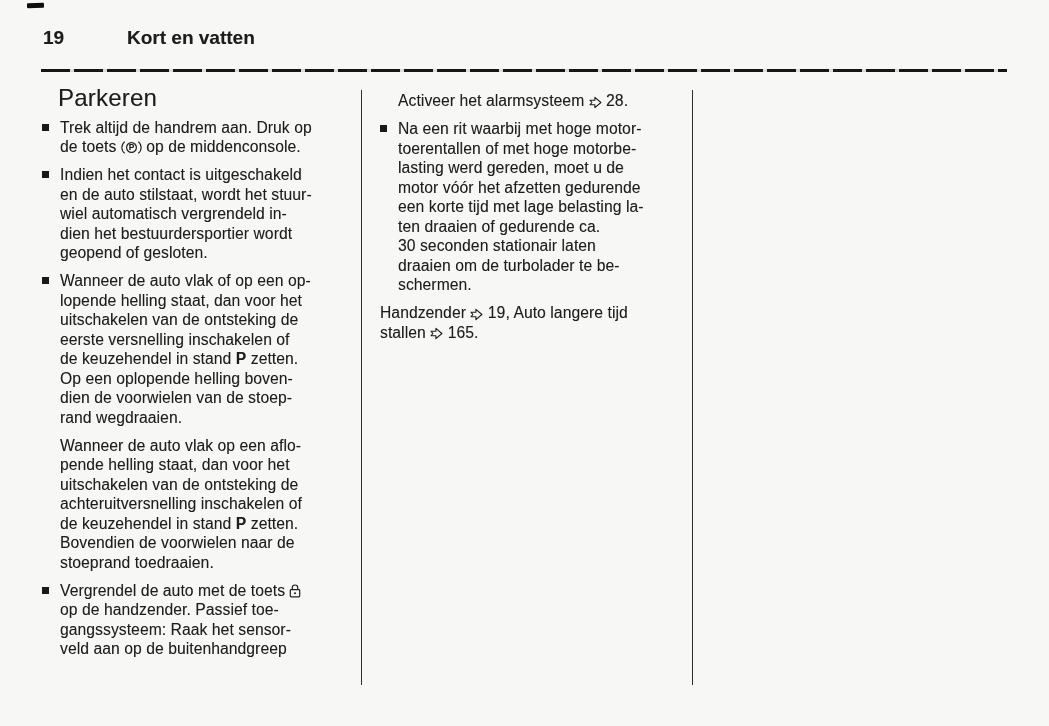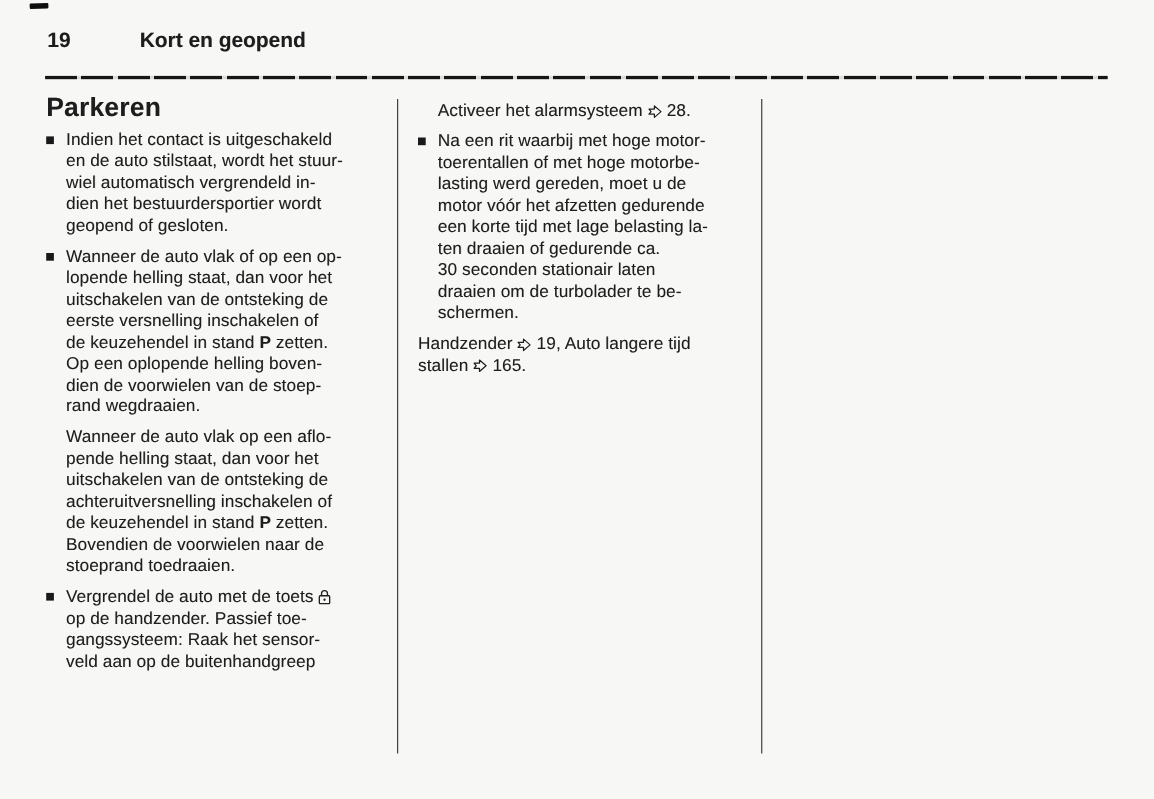--- a/index.html
+++ b/index.html
@@ -16,46 +16,57 @@
   .header-rule{position:absolute;top:69px;left:41px;width:966px;height:3px;
     background:repeating-linear-gradient(90deg,#161616 0 29px,rgba(22,22,22,0.12) 29px 33px);}
   .col{position:absolute;top:88px;font-size:15.6px;line-height:19.5px;letter-spacing:0.1px;
     text-shadow:0.3px 0 0 rgba(0,0,0,0.3);}
   .col-left{left:42px;width:320px;}
   .col-middle{left:380px;width:308px;top:91px;}
   .col-right{left:711px;width:296px;height:595px;}
   .col-sep{position:absolute;top:90px;width:1.4px;height:595px;background:#2e2e2e;}
   .sep-1{left:361px;}
   .sep-2{left:692px;}
-  .section-title{font-size:24px;font-weight:bold;margin:0 0 10px 0;letter-spacing:0.2px;}
+  .section-title{font-size:24px;font-weight:normal;margin:0 0 10px 16px;letter-spacing:0.2px;}
   .block{margin:0 0 8.5px 0;}
   .block.bullet{display:flex;}
   .marker{flex:none;width:7px;height:7px;background:#191919;margin:6px 11px 0 0;}
   .block.indent{margin-left:18px;}
   .block.flush{margin-left:0;}
   .btext{flex:1;}
   .btext b{font-weight:bold;}
   .inline-icon{display:inline-block;}
   .inline-icon svg{vertical-align:-2.5px;}
   .icon-parking-brake-button svg{vertical-align:-3px;}
 </style>
 </head>
 <body>
 
 <div class="artifact"></div>
 
 <header class="page-header">
-  <span class="page-number">19</span><span class="chapter-title">Kort en geopend</span>
+  <span class="page-number">19</span><span class="chapter-title">Kort en vatten</span>
 </header>
 
 <div class="header-rule"></div>
 
 <section class="col col-left">
   <h1 class="section-title">Parkeren</h1>
   <div id="left-blocks">
+      <div class="block bullet">
+        <span class="marker"></span>
+        <div class="btext">Trek altijd de handrem aan. Druk op<br>de toets <span class="inline-icon icon-parking-brake-button">
+  <svg width="21" height="15" viewBox="0 0 21 15">
+    <path d="M3.8,1.6 A7.4,7.4 0 0 0 3.8,13.4" fill="none" stroke="#202020" stroke-width="1.1"></path>
+    <path d="M17.2,1.6 A7.4,7.4 0 0 1 17.2,13.4" fill="none" stroke="#202020" stroke-width="1.1"></path>
+    <circle cx="10.5" cy="7.5" r="4.9" fill="none" stroke="#202020" stroke-width="1.2"></circle>
+    <text x="10.5" y="10.4" font-size="8.4" font-weight="bold" text-anchor="middle" fill="#202020" font-family="Liberation Sans, sans-serif">P</text>
+  </svg>
+</span> op de middenconsole.</div>
+      </div>
       <div class="block bullet">
         <span class="marker"></span>
         <div class="btext">Indien het contact is uitgeschakeld<br>en de auto stilstaat, wordt het stuur-<br>wiel automatisch vergrendeld in-<br>dien het bestuurdersportier wordt<br>geopend of gesloten.</div>
       </div>
       <div class="block bullet">
         <span class="marker"></span>
         <div class="btext">Wanneer de auto vlak of op een op-<br>lopende helling staat, dan voor het<br>uitschakelen van de ontsteking de<br>eerste versnelling inschakelen of<br>de keuzehendel in stand <b>P</b> zetten.<br>Op een oplopende helling boven-<br>dien de voorwielen van de stoep-<br>rand wegdraaien.</div>
       </div>
       <div class="block para indent">
         <div class="btext">Wanneer de auto vlak op een aflo-<br>pende helling staat, dan voor het<br>uitschakelen van de ontsteking de<br>achteruitversnelling inschakelen of<br>de keuzehendel in stand <b>P</b> zetten.<br>Bovendien de voorwielen naar de<br>stoeprand toedraaien.</div>

